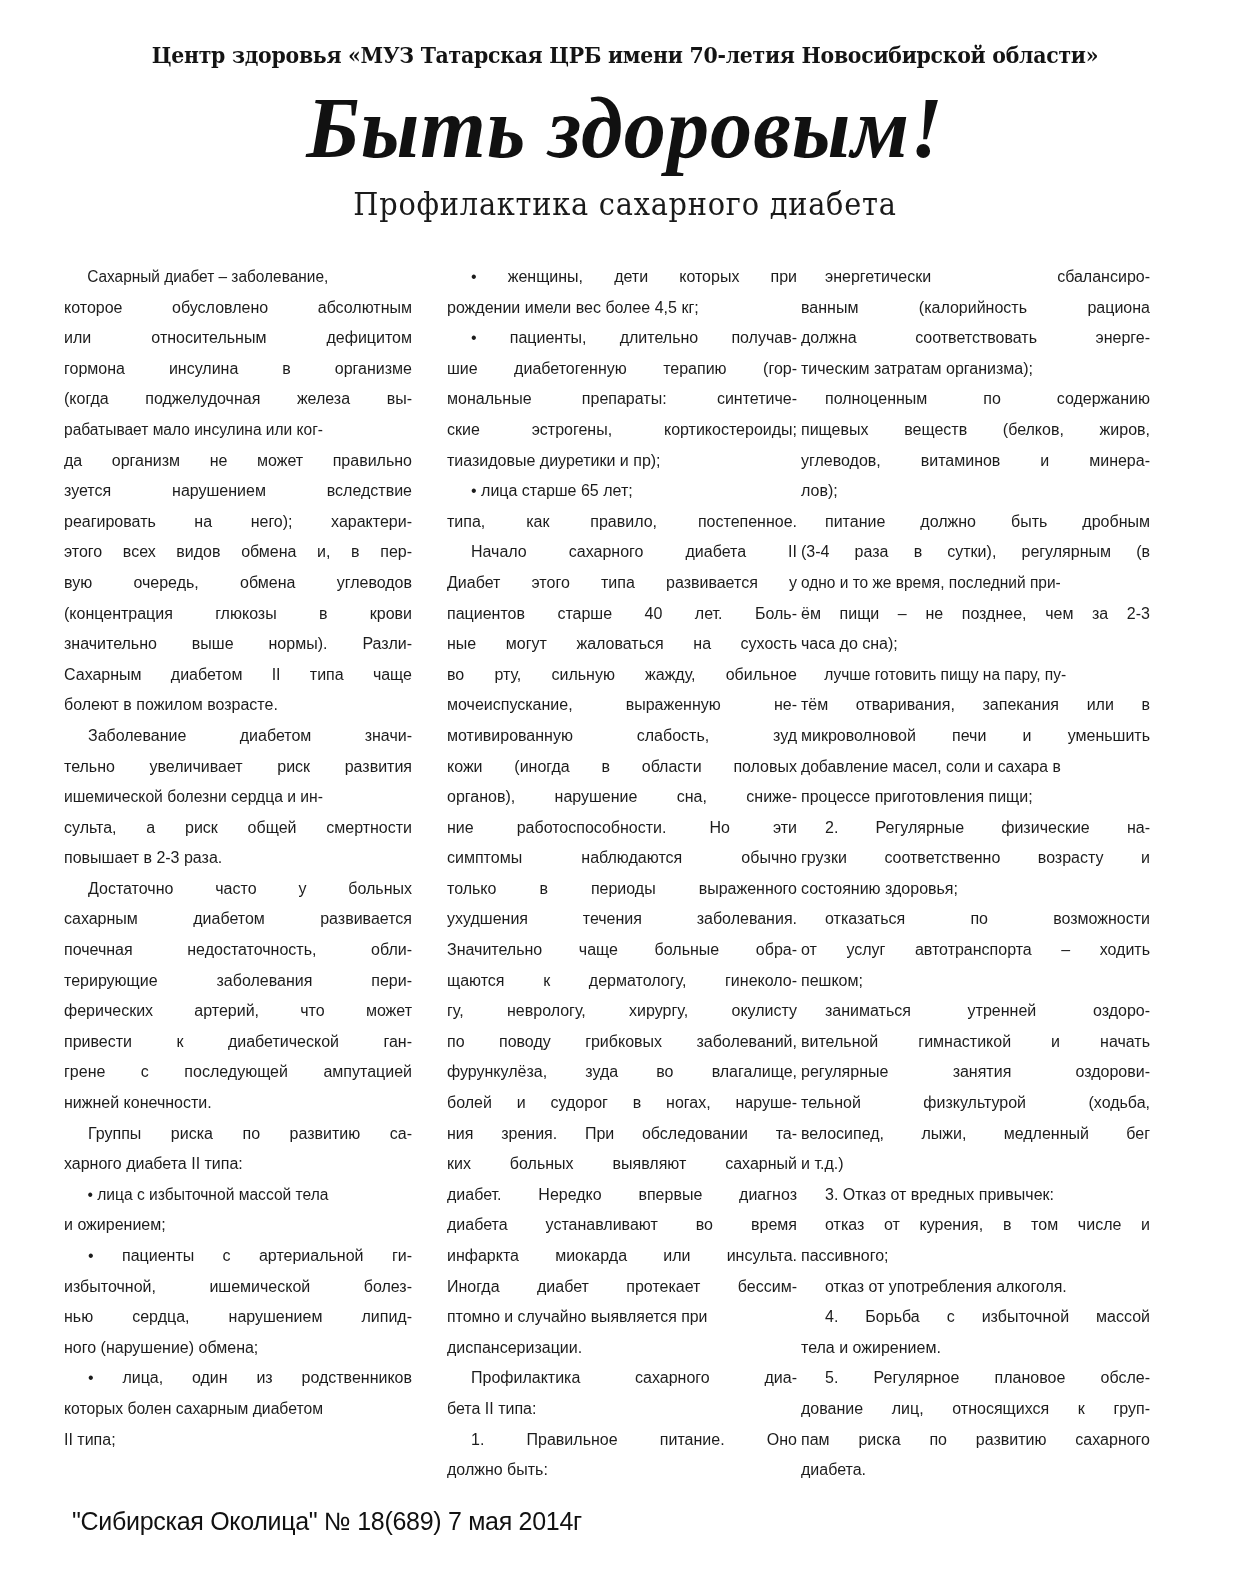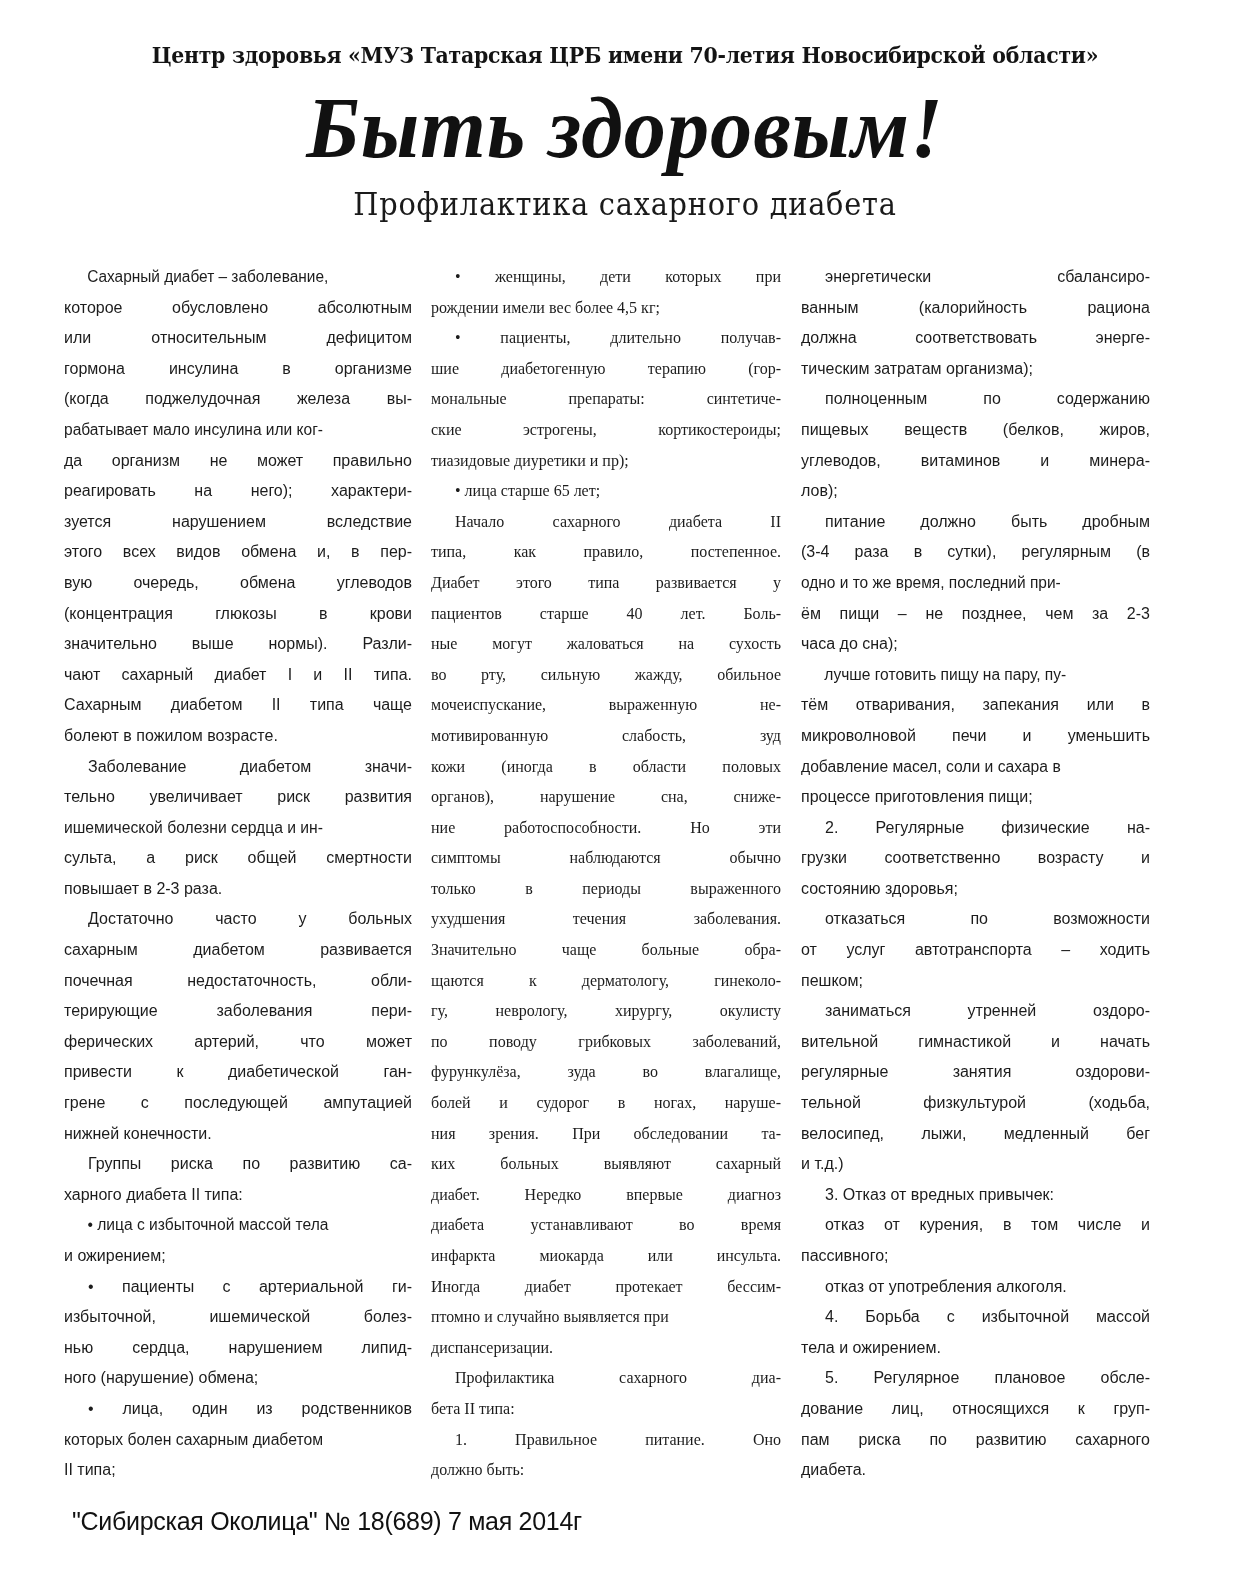--- a/index.html
+++ b/index.html
@@ -18,21 +18,21 @@
   .subtitle {
     position: absolute; left: 0; top: 186px; width: 1250px; text-align: center;
     font-family: "DejaVu Serif", serif; font-size: 31px; letter-spacing: 0.8px;
     transform: scaleX(0.93); color: #1a1a1a;
   }
   .col {
     position: absolute; top: 262px;
     font-family: "Liberation Sans", sans-serif; font-size: 16px; color: #1c1c1c;
   }
   .col-1 { left: 64px;  width: 348px; }
-  .col-2 { left: 431px; width: 350px; font-family: Liberation Serif, serif; }
+  .col-2 { left: 447px; width: 350px; }
   .col-3 { left: 801px; width: 349px; }
   .line {
     height: 30.6px; line-height: 30.6px; white-space: nowrap;
     text-align: justify; text-align-last: justify; overflow: visible;
     transform-origin: left center;
   }
   .line.last { text-align-last: left; }
   .line.indent { padding-left: 24px; }
   .footer {
     position: absolute; left: 72px; top: 1507px;
@@ -48,27 +48,26 @@
 <div class="subtitle">Профилактика сахарного диабета</div>
 
 <div class="col col-1">
     <div class="line indent" style="transform: scaleX(0.964); width: 361.006px; text-align-last: left;">Сахарный диабет – заболевание,</div>
     <div class="line">которое обусловлено абсолютным</div>
     <div class="line">или относительным дефицитом</div>
     <div class="line">гормона инсулина в организме</div>
     <div class="line">(когда поджелудочная железа вы-</div>
     <div class="line" style="transform: scaleX(0.9705); width: 358.594px; text-align-last: left;">рабатывает мало инсулина или ког-</div>
     <div class="line">да организм не может правильно</div>
+    <div class="line">зуется нарушением вследствие</div>
     <div class="line">реагировать на него); характери-</div>
-    <div class="line">зуется нарушением вследствие</div>
     <div class="line">этого всех видов обмена и, в пер-</div>
     <div class="line">вую очередь, обмена углеводов</div>
     <div class="line">(концентрация глюкозы в крови</div>
     <div class="line">значительно выше нормы). Разли-</div>
-    <div class="line">чают сахарный диабет I и II типа.</div>
     <div class="line">Сахарным диабетом II типа чаще</div>
     <div class="line last">болеют в пожилом возрасте.</div>
     <div class="line indent">Заболевание диабетом значи-</div>
     <div class="line">тельно увеличивает риск развития</div>
     <div class="line" style="transform: scaleX(0.9802); width: 355.047px; text-align-last: left;">ишемической болезни сердца и ин-</div>
     <div class="line">сульта, а риск общей смертности</div>
     <div class="line last">повышает в 2-3 раза.</div>
     <div class="line indent">Достаточно часто у больных</div>
     <div class="line">сахарным диабетом развивается</div>
     <div class="line">почечная недостаточность, обли-</div>
@@ -91,22 +90,22 @@
   </div>
 <div class="col col-2">
     <div class="line indent">• женщины, дети которых при</div>
     <div class="line last">рождении имели вес более 4,5 кг;</div>
     <div class="line indent">• пациенты, длительно получав-</div>
     <div class="line">шие диабетогенную терапию (гор-</div>
     <div class="line">мональные препараты: синтетиче-</div>
     <div class="line">ские эстрогены, кортикостероиды;</div>
     <div class="line last">тиазидовые диуретики и пр);</div>
     <div class="line indent last">• лица старше 65 лет;</div>
+    <div class="line">типа, как правило, постепенное.</div>
     <div class="line indent">Начало сахарного диабета II</div>
-    <div class="line">типа, как правило, постепенное.</div>
     <div class="line">Диабет этого типа развивается у</div>
     <div class="line">пациентов старше 40 лет. Боль-</div>
     <div class="line">ные могут жаловаться на сухость</div>
     <div class="line">во рту, сильную жажду, обильное</div>
     <div class="line">мочеиспускание, выраженную не-</div>
     <div class="line">мотивированную слабость, зуд</div>
     <div class="line">кожи (иногда в области половых</div>
     <div class="line">органов), нарушение сна, сниже-</div>
     <div class="line">ние работоспособности. Но эти</div>
     <div class="line">симптомы наблюдаются обычно</div>

